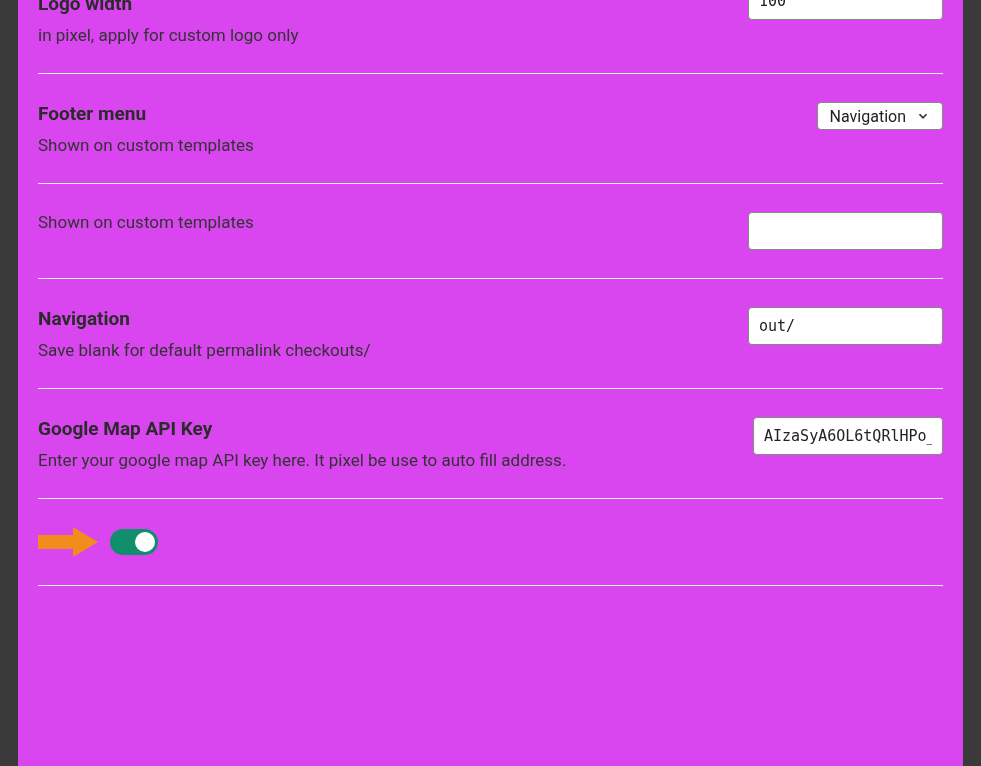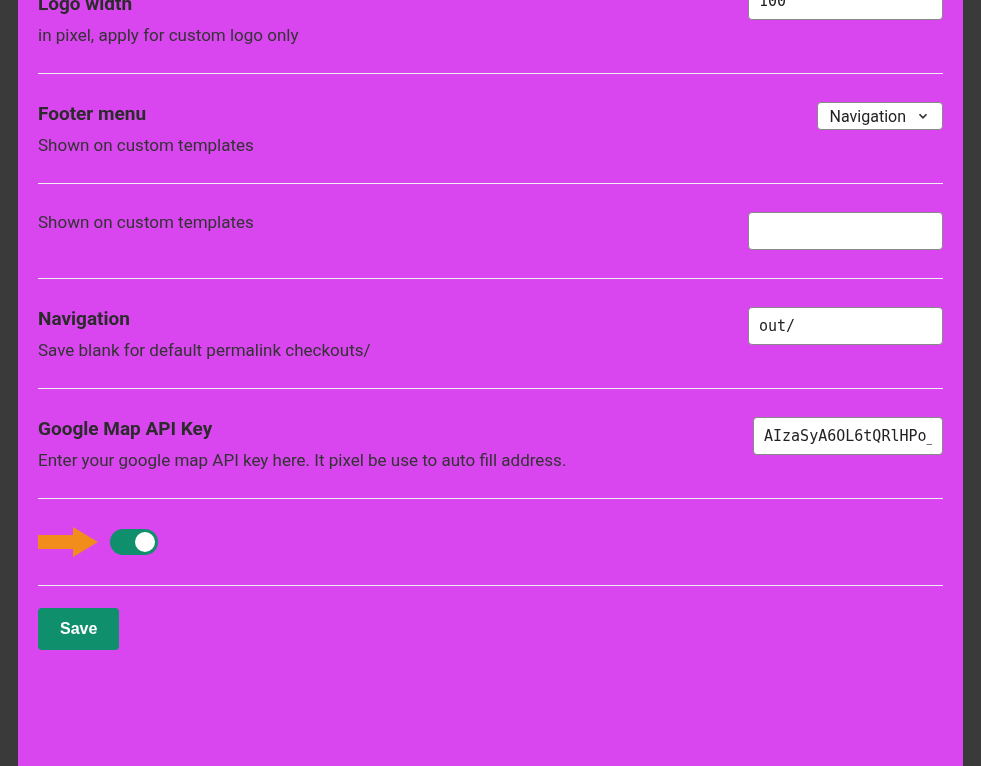--- a/index.html
+++ b/index.html
@@ -170,18 +170,15 @@
       <div class="setting-control">
         <svg class="arrow-annot" viewBox="0 0 60 30">
           <polygon points="0,8 35,8 35,0 60,15 35,30 35,22 0,22" fill="#f28c1a"></polygon>
         </svg>
         <div class="toggle">
           <div class="knob"></div>
         </div>
       </div>
     </div>
 
-    <div class="save-row">
-      <button class="save-btn">Save</button>
-    </div>
 
   </div>
 </div>
 
 </body></html>

